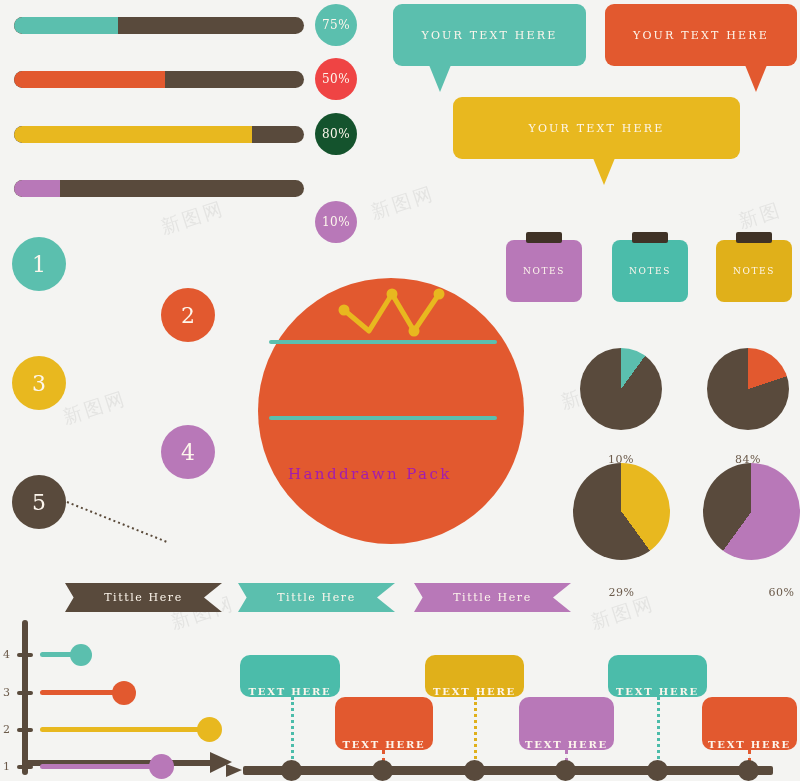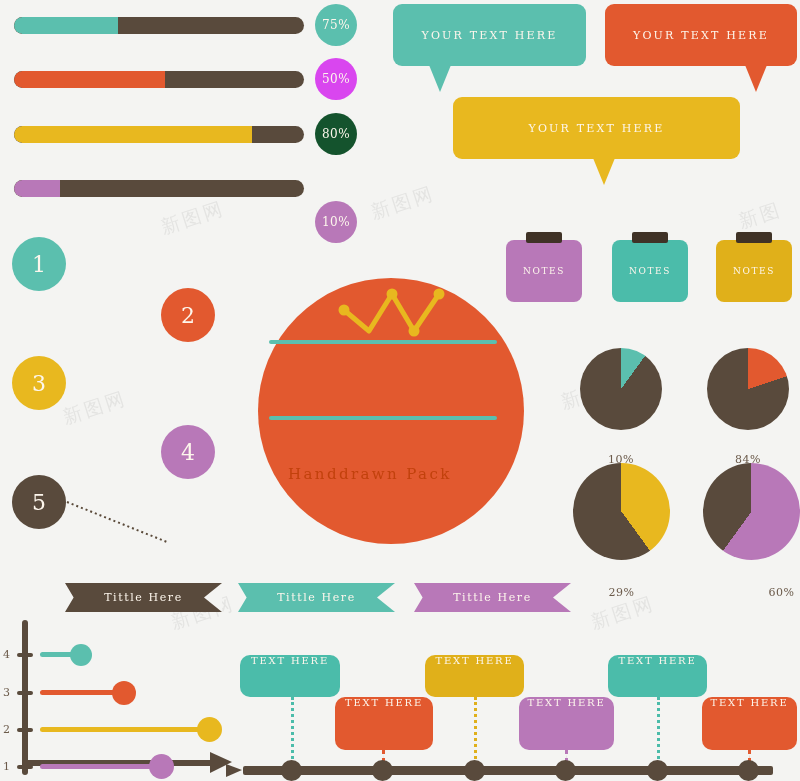--- a/index.html
+++ b/index.html
@@ -119,21 +119,21 @@
     position: absolute;
     height: 4px;
     background: #5bbfae;
     border-radius: 2px;
     left: 269px;
     width: 228px;
   }
   #hero-sub {
     position: absolute;
     left: 288px; top: 465px;
-    color: #c2410c;
+    color: #a21caf;
     font-size: 15px;
     letter-spacing: 2.4px;
   }
 
   
   .pie {
     position: absolute;
     border-radius: 50%;
   }
   .pie-label {
@@ -169,25 +169,26 @@
   .lolli-line { position: absolute; height: 5px; border-radius: 3px; }
   .lolli-dot  { position: absolute; border-radius: 50%; }
   .axis-tick  { position: absolute; background: #594a3c; }
   .axis-lbl   { position: absolute; color: #6b5a4a; font-size: 11px; }
 
   
   .tl-box {
     position: absolute;
     border-radius: 10px;
     display: flex;
-    align-items: flex-start;
+    align-items: flex-end;
     justify-content: center;
     color: #fdf6ec;
     font-size: 10px;
     letter-spacing: 1.8px;
+    font-weight: bold;
   }
   .tl-dash {
     position: absolute;
     width: 0;
     border-left: 3px dotted #5bbfae;
   }
   .tl-node {
     position: absolute;
     width: 21px; height: 21px;
     border-radius: 50%;
@@ -234,21 +235,21 @@
     <div class="fill" id="fill1" style="width: 52%; background: rgb(226, 89, 47);"></div>
   </div>
   <div class="pbar" style="left:14px; top:126px; width:290px;">
     <div class="fill" id="fill2" style="width: 82%; background: rgb(232, 184, 31);"></div>
   </div>
   <div class="pbar" style="left:14px; top:180px; width:290px;">
     <div class="fill" id="fill3" style="width: 16%; background: rgb(184, 120, 184);"></div>
   </div>
 
   <div class="pct-badge" style="left:315px; top:4px;   background:#5bbfae;">75%</div>
-  <div class="pct-badge" style="left:315px; top:58px;  background:#d946ef;">50%</div>
+  <div class="pct-badge" style="left:315px; top:58px;  background:#ef4444;">50%</div>
   <div class="pct-badge" style="left:315px; top:113px; background:#14532d;">80%</div>
   <div class="pct-badge" style="left:315px; top:201px; background:#b878b8;">10%</div>
 
   <div class="bubble" style="left:393px; top:4px; width:193px; height:62px; background:#5bbfae;">
     <span>YOUR TEXT HERE</span>
     <span class="tail" style="left:36px; border-top:27px solid #5bbfae;"></span>
   </div>
 
   <div class="bubble" style="left:605px; top:4px; width:192px; height:62px; background:#e2592f;">
     <span>YOUR TEXT HERE</span>

